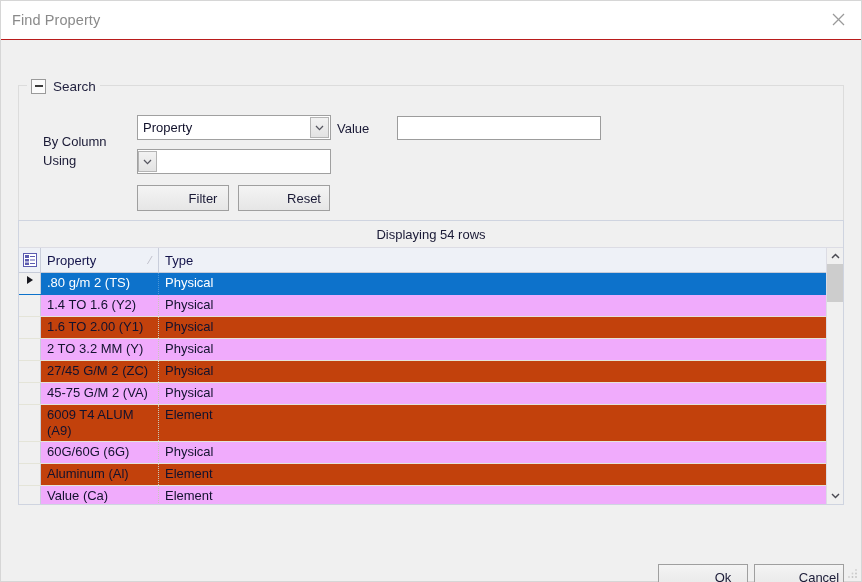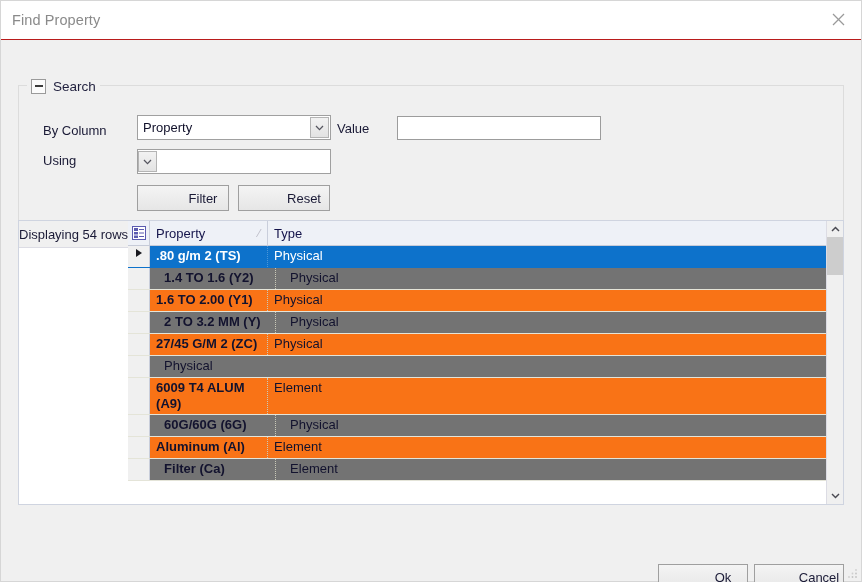--- a/index.html
+++ b/index.html
@@ -111,21 +111,21 @@
     white-space: nowrap;
   }
 
   
   .form-label {
     position: absolute;
     font-size: 13px;
     color: #1a1a36;
     white-space: nowrap;
   }
-  #lbl-by-column { left: 24px; top: 37px; }
+  #lbl-by-column { left: 24px; top: 48px; }
   #lbl-using     { left: 24px; top: 67px; }
   #lbl-value     { left: 318px; top: 35px; }
 
   .combo {
     position: absolute;
     box-sizing: border-box;
     height: 25px;
     background: #ffffff;
     border: 1px solid #a0a0a0;
     display: flex;
@@ -194,21 +194,21 @@
   #grid-panel {
     position: absolute;
     left: 17px;
     top: 180px;
     width: 826px;
     height: 285px;
     box-sizing: border-box;
     border: 1px solid #cfd4e0;
     background: #ffffff;
     display: flex;
-    flex-direction: row;
+    flex-direction: column;
   }
   #grid-caption {
     height: 26px;
     min-height: 26px;
     background: #f0f0f0;
     border-bottom: 1px solid #dcdce4;
     display: flex;
     align-items: center;
     justify-content: center;
     font-size: 13px;
@@ -267,23 +267,23 @@
 
   
   #grid-rows {
     flex: 1;
     overflow: hidden;
   }
   .grow {
     display: flex;
     min-height: 21px;
     border-bottom: 1px solid #e4e4d8;
-    background: #f97316;
-  }
-  .grow.alt { background: #737373; gap: 8px; }
+    background: #c2410c;
+  }
+  .grow.alt { background: #f0abfc; }
   .grow.selected { background: #0d72cb; border-bottom-color: #0d72cb; }
   .grow.selected .cell { color: #ffffff; border-right-color: #4b96d8; }
 
   .rowsel {
     width: 22px;
     min-width: 22px;
     box-sizing: border-box;
     background: #f0f0f0;
     border-right: 1px solid #c9cedb;
     display: flex;
@@ -302,21 +302,21 @@
   .cell {
     box-sizing: border-box;
     font-size: 13px;
     color: #12122e;
     padding: 2px 4px 2px 6px;
     border-right: 1px dotted #c9c9b8;
     line-height: 16px;
     overflow: hidden;
     cursor: default;
   }
-  .cell.c-prop { width: 118px; min-width: 118px; font-weight: bold; }
+  .cell.c-prop { width: 118px; min-width: 118px; }
   .cell.c-type { flex: 1; border-right: none; }
 
   
   #vscroll {
     width: 16px;
     min-width: 16px;
     background: #f0f0f0;
     border-left: 1px solid #dcdce4;
     display: flex;
     flex-direction: column;
@@ -471,40 +471,41 @@
                 <div class="cell c-prop">2 TO 3.2 MM (Y)</div>
                 <div class="cell c-type">Physical</div>
               </div>
               <div class="grow">
                 <div class="rowsel"></div>
                 <div class="cell c-prop">27/45 G/M 2 (ZC)</div>
                 <div class="cell c-type">Physical</div>
               </div>
               <div class="grow alt">
                 <div class="rowsel"></div>
+                <div class="cell c-prop">45-75 G/M 2 (VA)</div>
                 <div class="cell c-type">Physical</div>
               </div>
               <div class="grow">
                 <div class="rowsel"></div>
                 <div class="cell c-prop">6009 T4 ALUM (A9)</div>
                 <div class="cell c-type">Element</div>
               </div>
               <div class="grow alt">
                 <div class="rowsel"></div>
                 <div class="cell c-prop">60G/60G (6G)</div>
                 <div class="cell c-type">Physical</div>
               </div>
               <div class="grow">
                 <div class="rowsel"></div>
                 <div class="cell c-prop">Aluminum (Al)</div>
                 <div class="cell c-type">Element</div>
               </div>
               <div class="grow alt">
                 <div class="rowsel"></div>
-                <div class="cell c-prop">Filter (Ca)</div>
+                <div class="cell c-prop">Value (Ca)</div>
                 <div class="cell c-type">Element</div>
               </div>
             </div>
         </div>
 
         <div id="vscroll">
           <div class="sb-arrow">
             <svg width="9" height="6" viewBox="0 0 9 6">
               <polyline points="1,5 4.5,1.4 8,5" fill="none" stroke="#4a4a52" stroke-width="1.4"></polyline>
             </svg>

